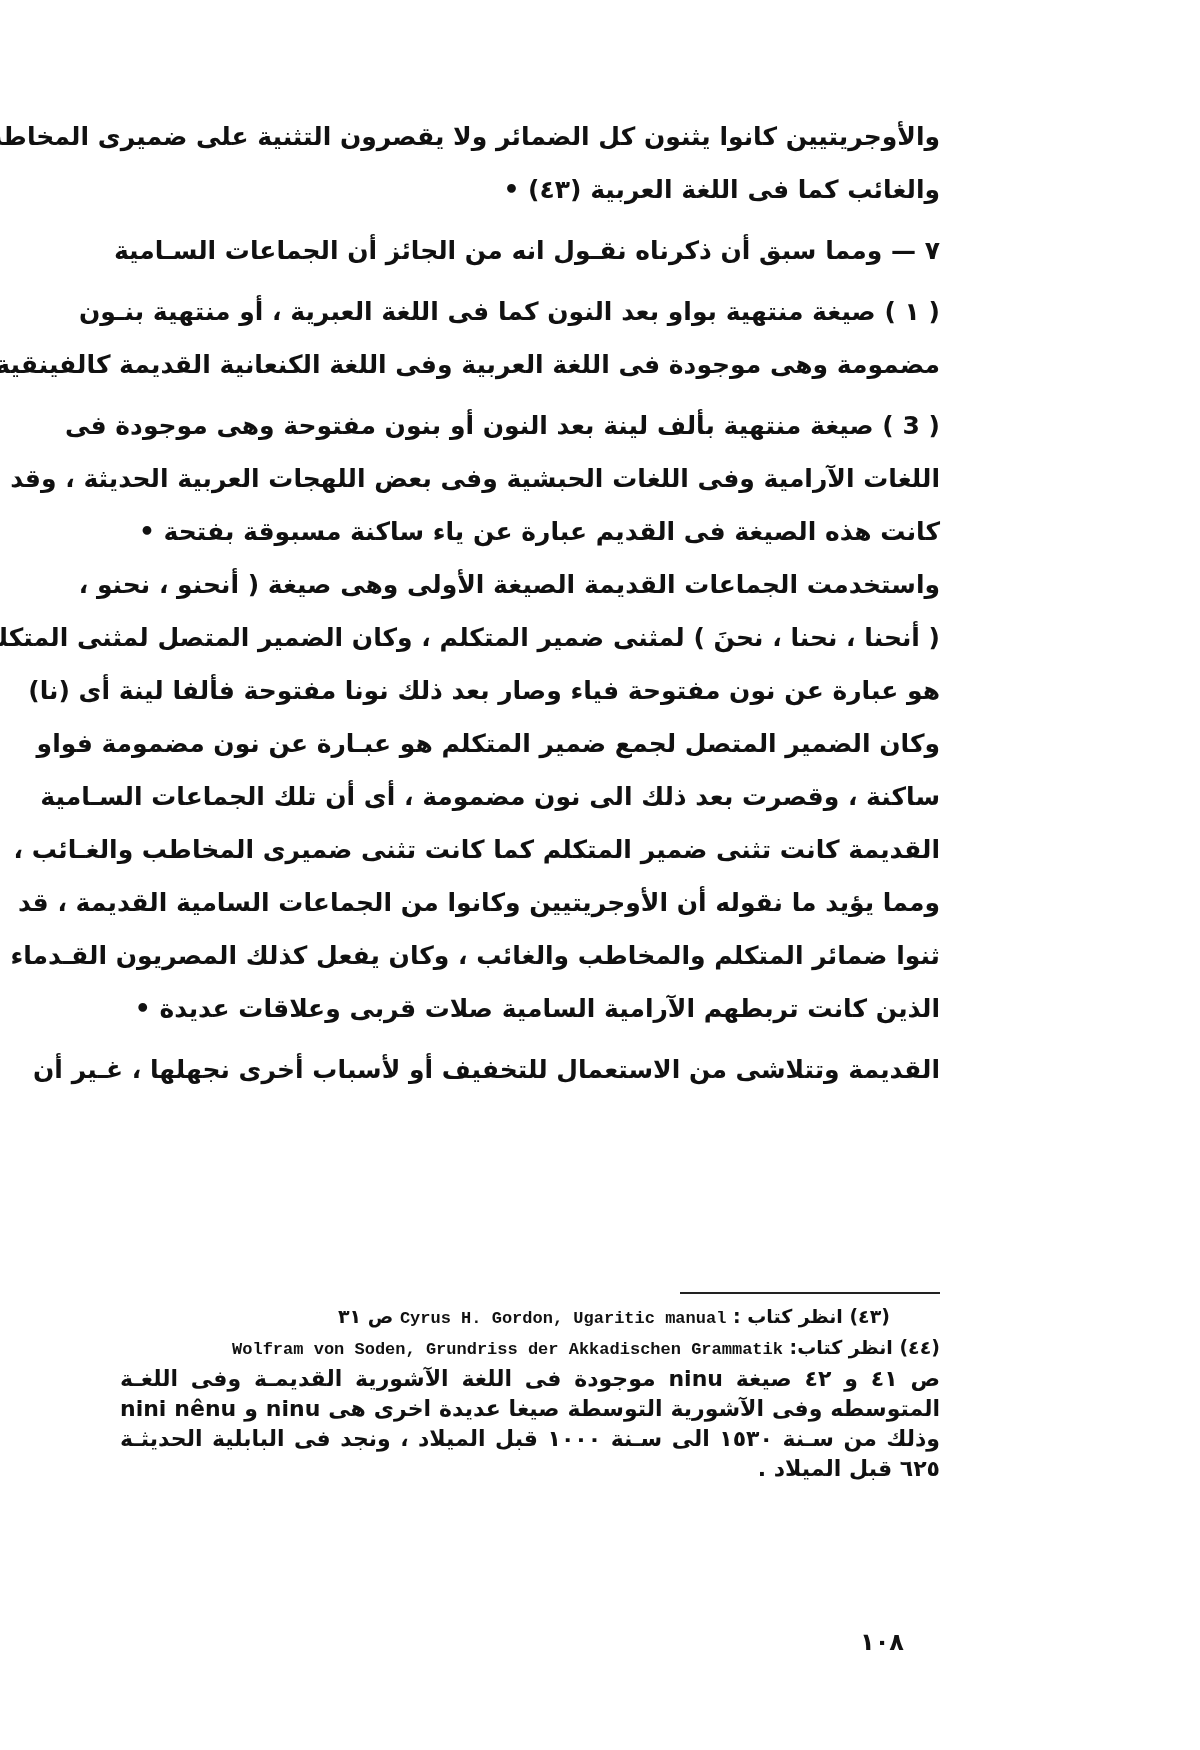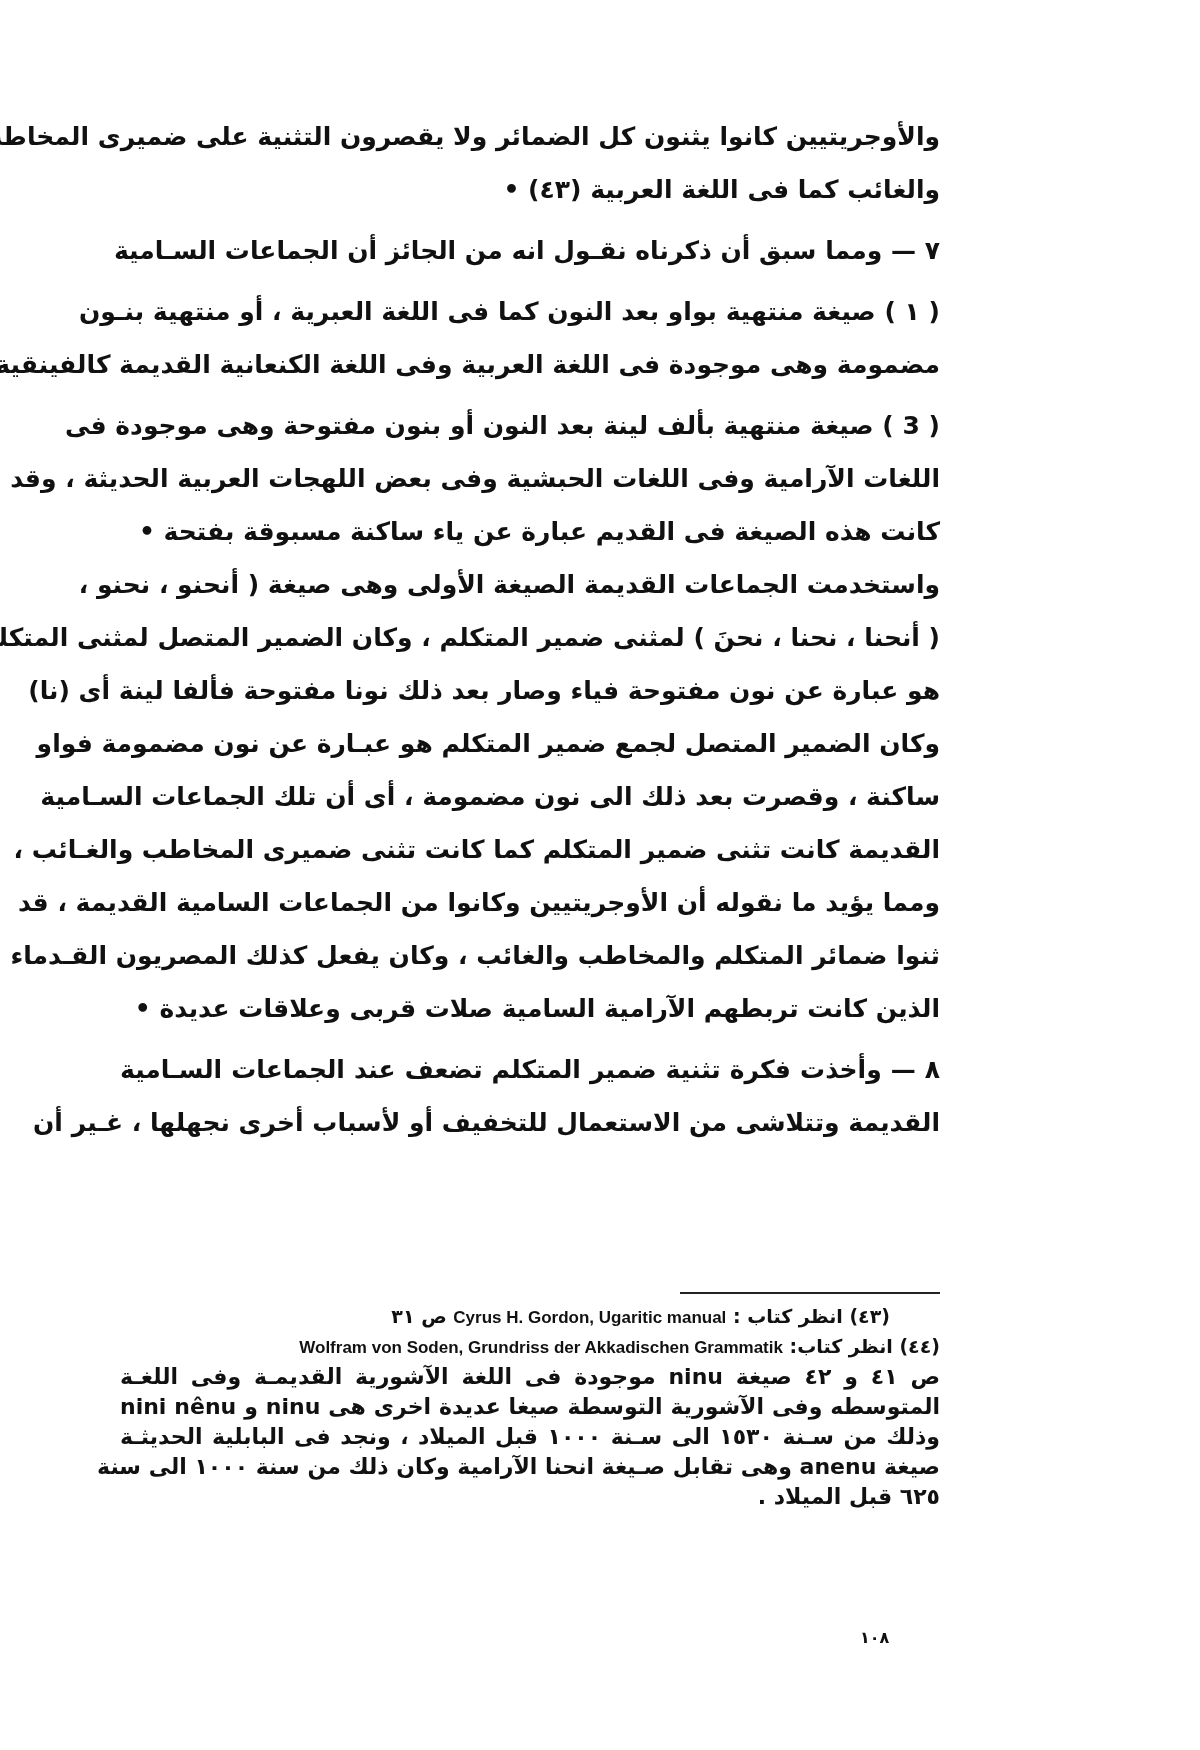--- a/index.html
+++ b/index.html
@@ -6,24 +6,24 @@
   body { width:1200px; height:1750px; position:relative; overflow:hidden;
          font-family:"DejaVu Sans", sans-serif; color:#111; }
   .page { position:absolute; left:120px; top:110px; width:820px; direction:rtl; }
   .line { font-size:25px; line-height:53px; text-align:justify; text-align-last:justify;
           white-space:nowrap; font-weight:bold; letter-spacing:0px; }
   .line.last { text-align-last:right; }
   .para-gap { height:8px; }
   .rule { position:absolute; left:680px; top:1292px; width:260px; border-top:2px solid #222; }
   .notes { position:absolute; left:120px; top:1302px; width:820px; direction:rtl; }
   .note { font-size:19px; line-height:28px; white-space:nowrap; font-weight:bold; }
-  .note .latin { font-family:Liberation Sans, sans-serif; direction:ltr; unicode-bidi:embed; font-size:17px; }
+  .note .latin { font-family:Liberation Mono, monospace; direction:ltr; unicode-bidi:embed; font-size:17px; }
   .nbody { font-size:22px; line-height:30px; text-align:justify; text-align-last:justify; white-space:nowrap; font-weight:bold; }
   .nbody.last { text-align-last:right; }
-  .pagenum { position:absolute; left:860px; top:1628px; font-size:16px; font-weight:bold; direction:rtl; }
+  .pagenum { position:absolute; left:860px; top:1628px; font-size:24px; font-weight:bold; direction:rtl; }
 </style>
 </head>
 <body>
 
 <div class="page">
   <div class="line">والأوجريتيين كانوا يثنون كل الضمائر ولا يقصرون التثنية على ضميرى المخاطب</div>
   <div class="line last">والغائب كما فى اللغة العربية (٤٣) •</div>
   <div class="para-gap"></div>
   <div class="line">٧ — ومما سبق أن ذكرناه نقـول انه من الجائز أن الجماعات السـامية</div>
   <div class="para-gap"></div>
@@ -36,36 +36,34 @@
   <div class="line">واستخدمت الجماعات القديمة الصيغة الأولى وهى صيغة ( أنحنو ، نحنو ،</div>
   <div class="line">( أنحنا ، نحنا ، نحنَ ) لمثنى ضمير المتكلم ، وكان الضمير المتصل لمثنى المتكلم</div>
   <div class="line">هو عبارة عن نون مفتوحة فياء وصار بعد ذلك نونا مفتوحة فألفا لينة أى (نا)</div>
   <div class="line">وكان الضمير المتصل لجمع ضمير المتكلم هو عبـارة عن نون مضمومة فواو</div>
   <div class="line">ساكنة ، وقصرت بعد ذلك الى نون مضمومة ، أى أن تلك الجماعات السـامية</div>
   <div class="line">القديمة كانت تثنى ضمير المتكلم كما كانت تثنى ضميرى المخاطب والغـائب ،</div>
   <div class="line">ومما يؤيد ما نقوله أن الأوجريتيين وكانوا من الجماعات السامية القديمة ، قد</div>
   <div class="line">ثنوا ضمائر المتكلم والمخاطب والغائب ، وكان يفعل كذلك المصريون القـدماء</div>
   <div class="line last">الذين كانت تربطهم الآرامية السامية صلات قربى وعلاقات عديدة •</div>
   <div class="para-gap"></div>
-  <div class="line">٨ — وأخذت فكرة تثنية ضمير المتكلم تضعف عند الجماعات السـامية</div>
   <div class="line">القديمة وتتلاشى من الاستعمال للتخفيف أو لأسباب أخرى نجهلها ، غـير أن</div>
 </div>
 
 <div class="rule"></div>
 
 <div class="notes">
   <div class="note" style="padding-right:50px;">
     <span>(٤٣) انظر كتاب :</span>
     <span class="latin">Cyrus H. Gordon, Ugaritic manual</span>
     <span>ص ٣١</span>
   </div>
   <div class="note">
     <span>(٤٤) انظر كتاب:</span>
     <span class="latin">Wolfram von Soden, Grundriss der Akkadischen Grammatik</span>
   </div>
   <div class="nbody">ص ٤١ و ٤٢ صيغة   ninu   موجودة فى اللغة الآشورية القديمـة وفى اللغـة</div>
   <div class="nbody">المتوسطه وفى الآشورية التوسطة صيغا عديدة اخرى هى  ninu و  nini   nênu</div>
   <div class="nbody">وذلك من سـنة ١٥٣٠ الى سـنة ١٠٠٠ قبل الميلاد ، ونجد فى البابلية الحديثـة</div>
-  <div class="nbody">صيغة anenu وهى تقابل صـيغة انحنا الآرامية وكان ذلك من سنة ١٠٠٠ الى سنة</div>
   <div class="nbody last">٦٢٥ قبل الميلاد .</div>
 </div>
 
 <div class="pagenum">١٠٨</div>
 
 </body></html>

